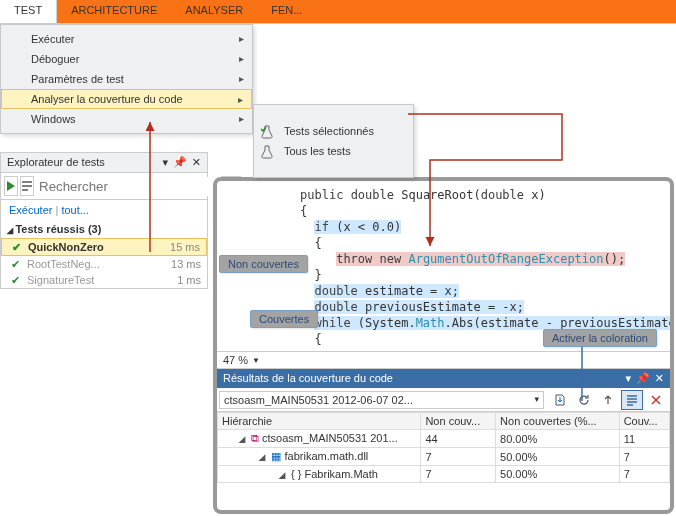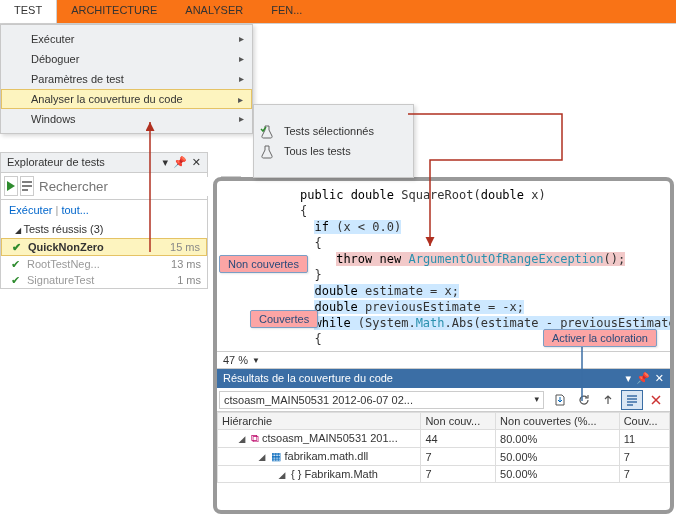--- a/index.html
+++ b/index.html
@@ -23,39 +23,39 @@
   
   
   .test-explorer { position: absolute; left: 0; top: 152px; width: 208px; background: #fff; border: 1px solid #ccc; }
   .te-title { background: #eef0f2; padding: 3px 6px; display: flex; justify-content: space-between; border-bottom: 1px solid #ccc; gap: 32px; }
   .te-title .controls span { margin-left: 2px; cursor: pointer; }
   .te-toolbar { display: flex; align-items: center; padding: 2px; border-bottom: 1px solid #ccc; }
   .te-toolbar .btn { width: 20px; height: 20px; margin: 1px; border: 1px solid #ccc; display:flex; align-items:center; justify-content:center; cursor:pointer; }
   .te-search { flex: 1; border: none; padding: 2px 4px; color: #999; }
   .te-links { padding: 4px 8px; color: #0066cc; }
   .te-links span { cursor: pointer; }
-  .te-section { padding: 3px 6px; font-weight: normal; margin-left: 8px; }
+  .te-section { padding: 3px 6px; font-weight: bold; }
   .te-section::before { content: "◢ "; font-size: 8px; }
   .te-row { display: flex; padding: 2px 6px 2px 26px; justify-content: space-between; position: relative; }
   .te-row .check { position: absolute; left: 10px; top: 2px; color: #2e8b2e; font-size: 11px; }
   .te-row.sel { background: #fdf4bf; border: 1px solid #e5c365; font-weight: bold; }
   .te-row.dim { color: #999; }
   .te-row .time { color: #888; font-weight: normal; }
   
   
   .code-panel { position: absolute; left: 213px; top: 177px; width: 461px; height: 337px; border: 4px solid #999; border-radius: 8px; background: #fff; overflow: hidden; }
   .code-area { padding: 6px 0 6px 18px; font-family: Consolas, monospace; font-size: 12px; line-height: 16px; white-space: pre; position: relative; height: 170px; overflow: hidden; }
-  .code-area .kw { color: #000000; }
+  .code-area .kw { color: #404040; }
   .code-area .typ { color: #2b91af; }
   .hl-uncov { background: #f2c9c9; }
   .hl-cov { background: #cde8ff; }
   .zoom-bar { border-top: 1px solid #ccc; border-bottom: 1px solid #ccc; padding: 2px 6px; display:flex; align-items:center; gap:4px; }
   
   
-  .callout { position: absolute; background: #fca5a5; border: 1px solid #7a9ec5; padding: 2px 8px; font-size: 11px; color: #2a4a7a; border-radius: 2px; box-shadow: 1px 1px 2px rgba(0,0,0,0.1); z-index: 20; }
+  .callout { position: absolute; background: #a3a3a3; border: 1px solid #7a9ec5; padding: 2px 8px; font-size: 11px; color: #2a4a7a; border-radius: 2px; box-shadow: 1px 1px 2px rgba(0,0,0,0.1); z-index: 20; }
   
   
   .cov-results { }
   .cov-title { background: #3b6ea5; color: #fff; padding: 3px 6px; display: flex; justify-content: space-between; gap: 32px; }
   .cov-title .controls span { margin-left: 2px; cursor: pointer; }
   .cov-toolbar { display: flex; align-items: center; padding: 2px; border-bottom: 1px solid #ccc; height: 24px; }
   .cov-toolbar .combo { flex: 1; border: 1px solid #ccc; padding: 2px 4px; margin-right:4px; position:relative; }
   .cov-toolbar .combo::after { content: "▾"; position:absolute; right:4px; top:2px; font-size:9px; }
   .cov-toolbar .tbtn { width: 22px; height: 20px; margin: 0 1px; display: flex; align-items:center; justify-content:center; cursor:pointer; }
   .cov-toolbar .tbtn.active { border: 1px solid #3b6ea5; background: #dbe7f4; }

